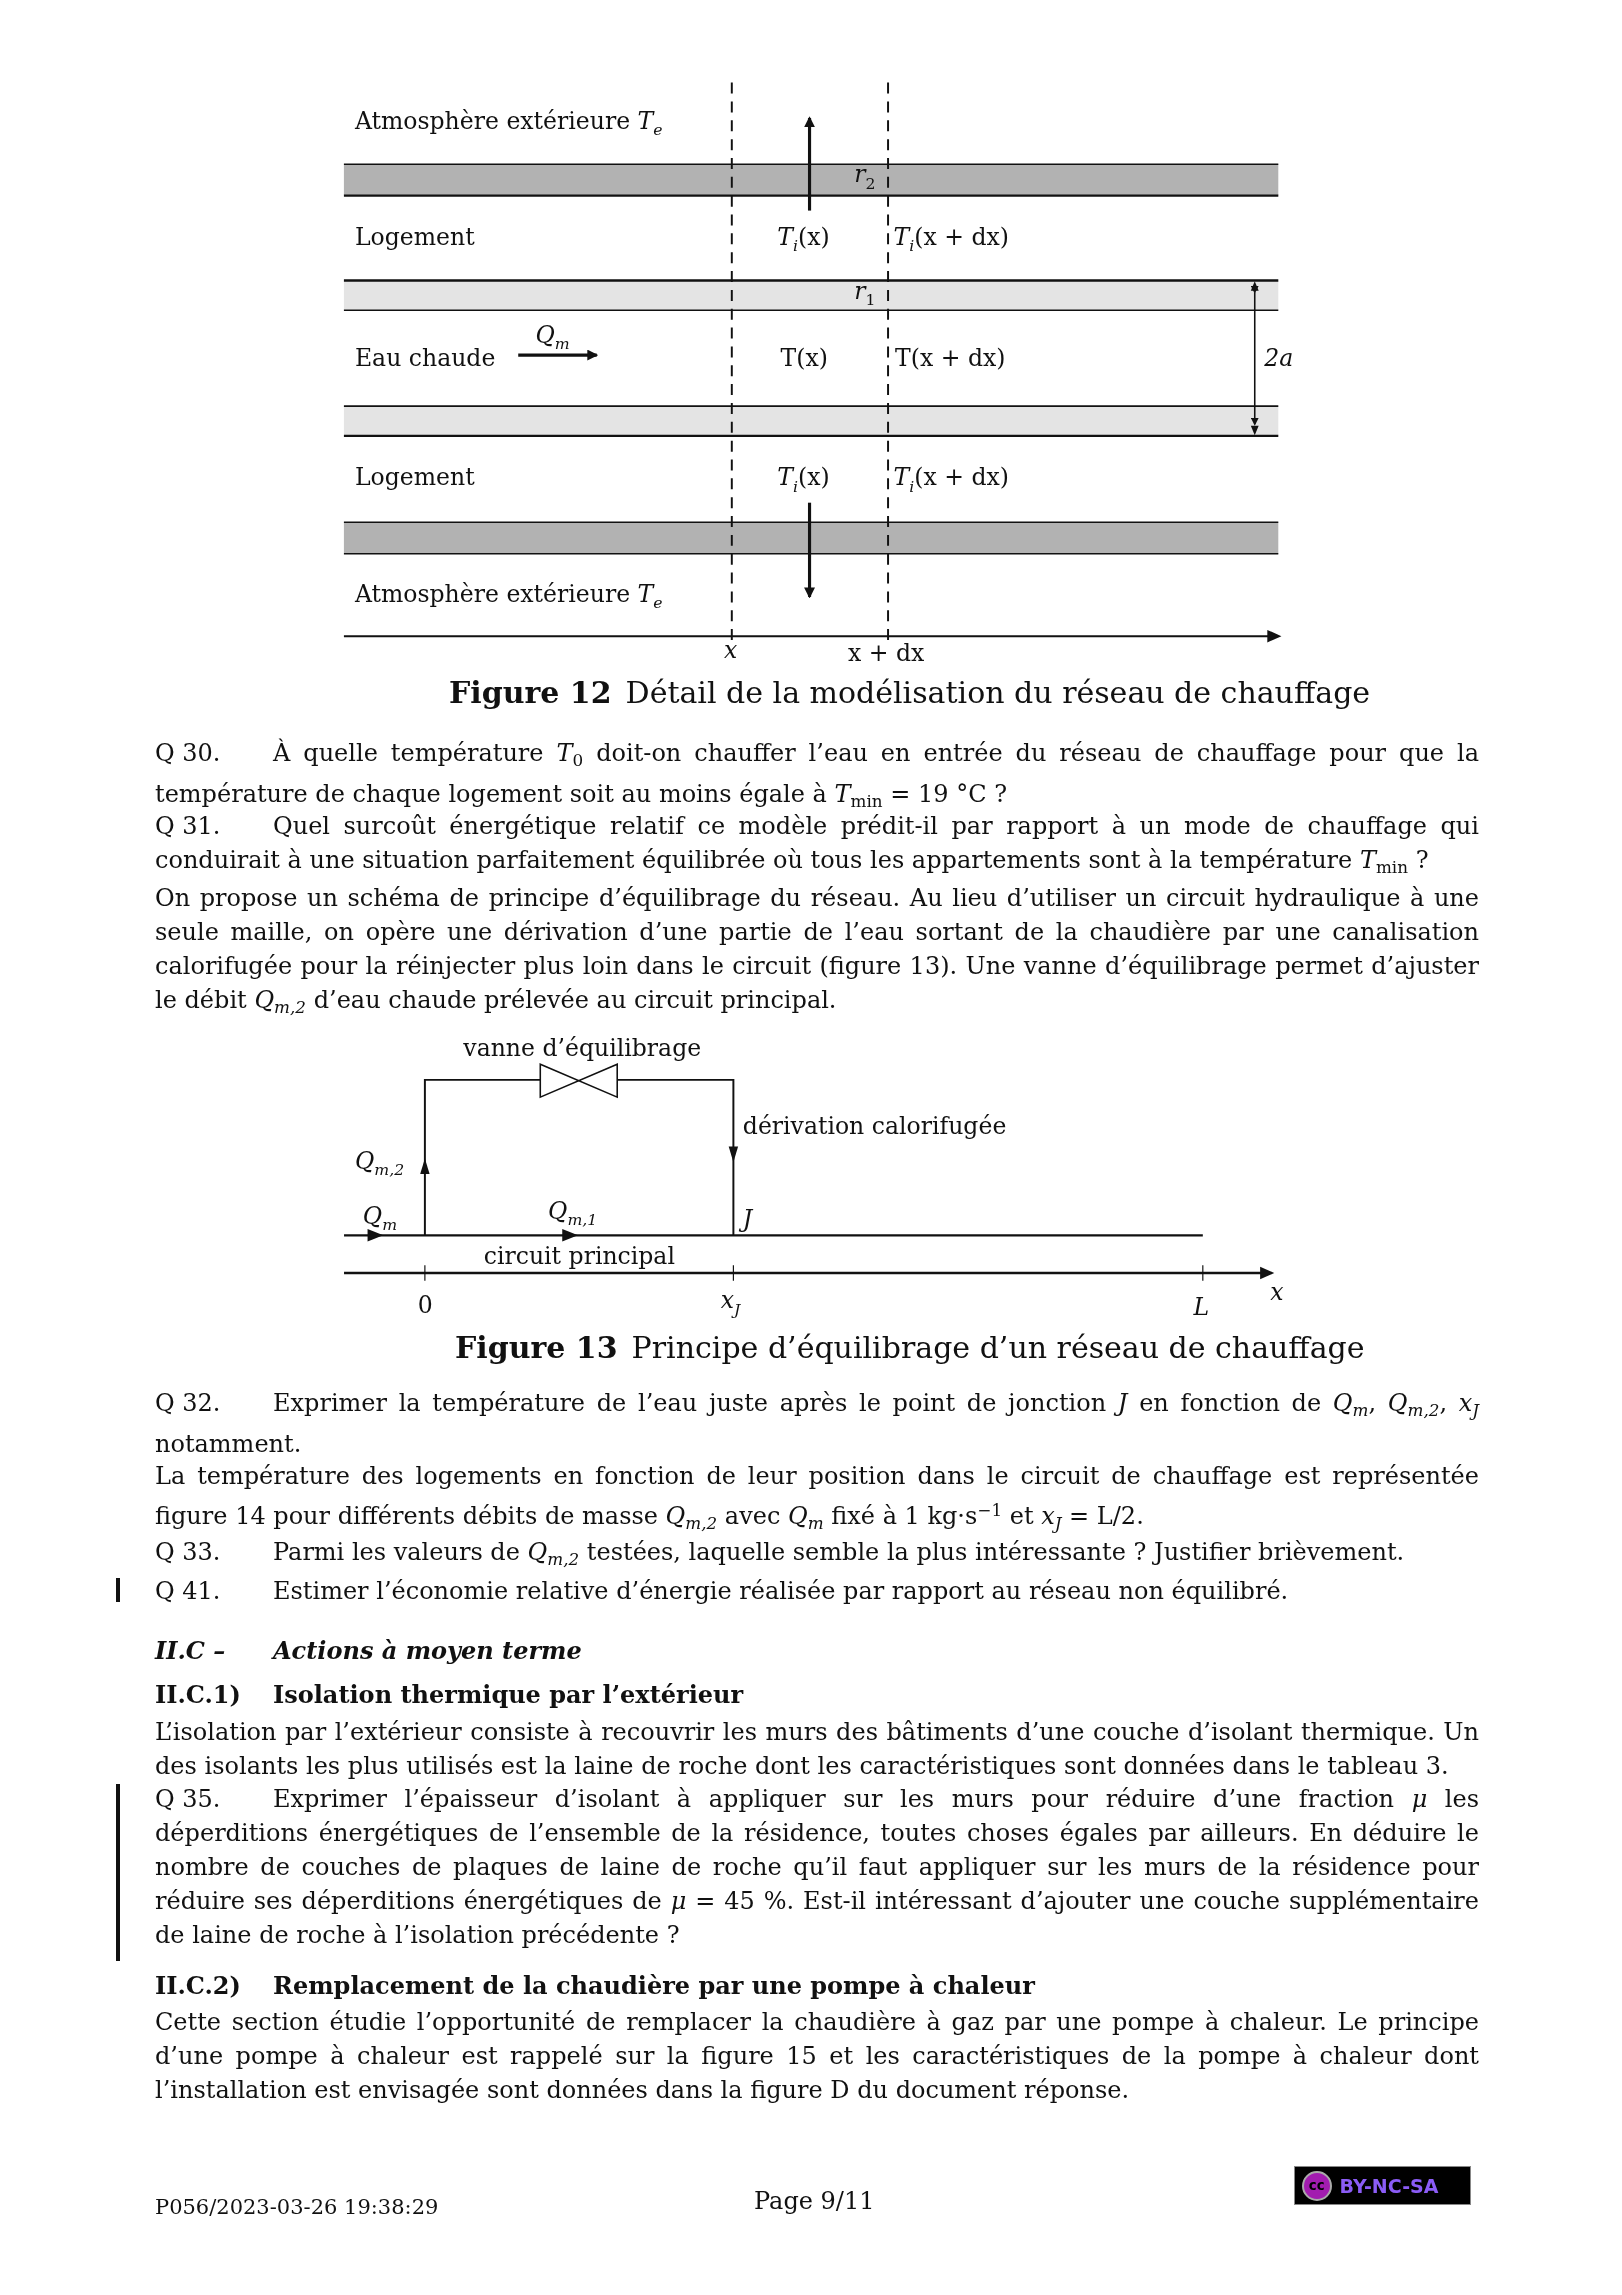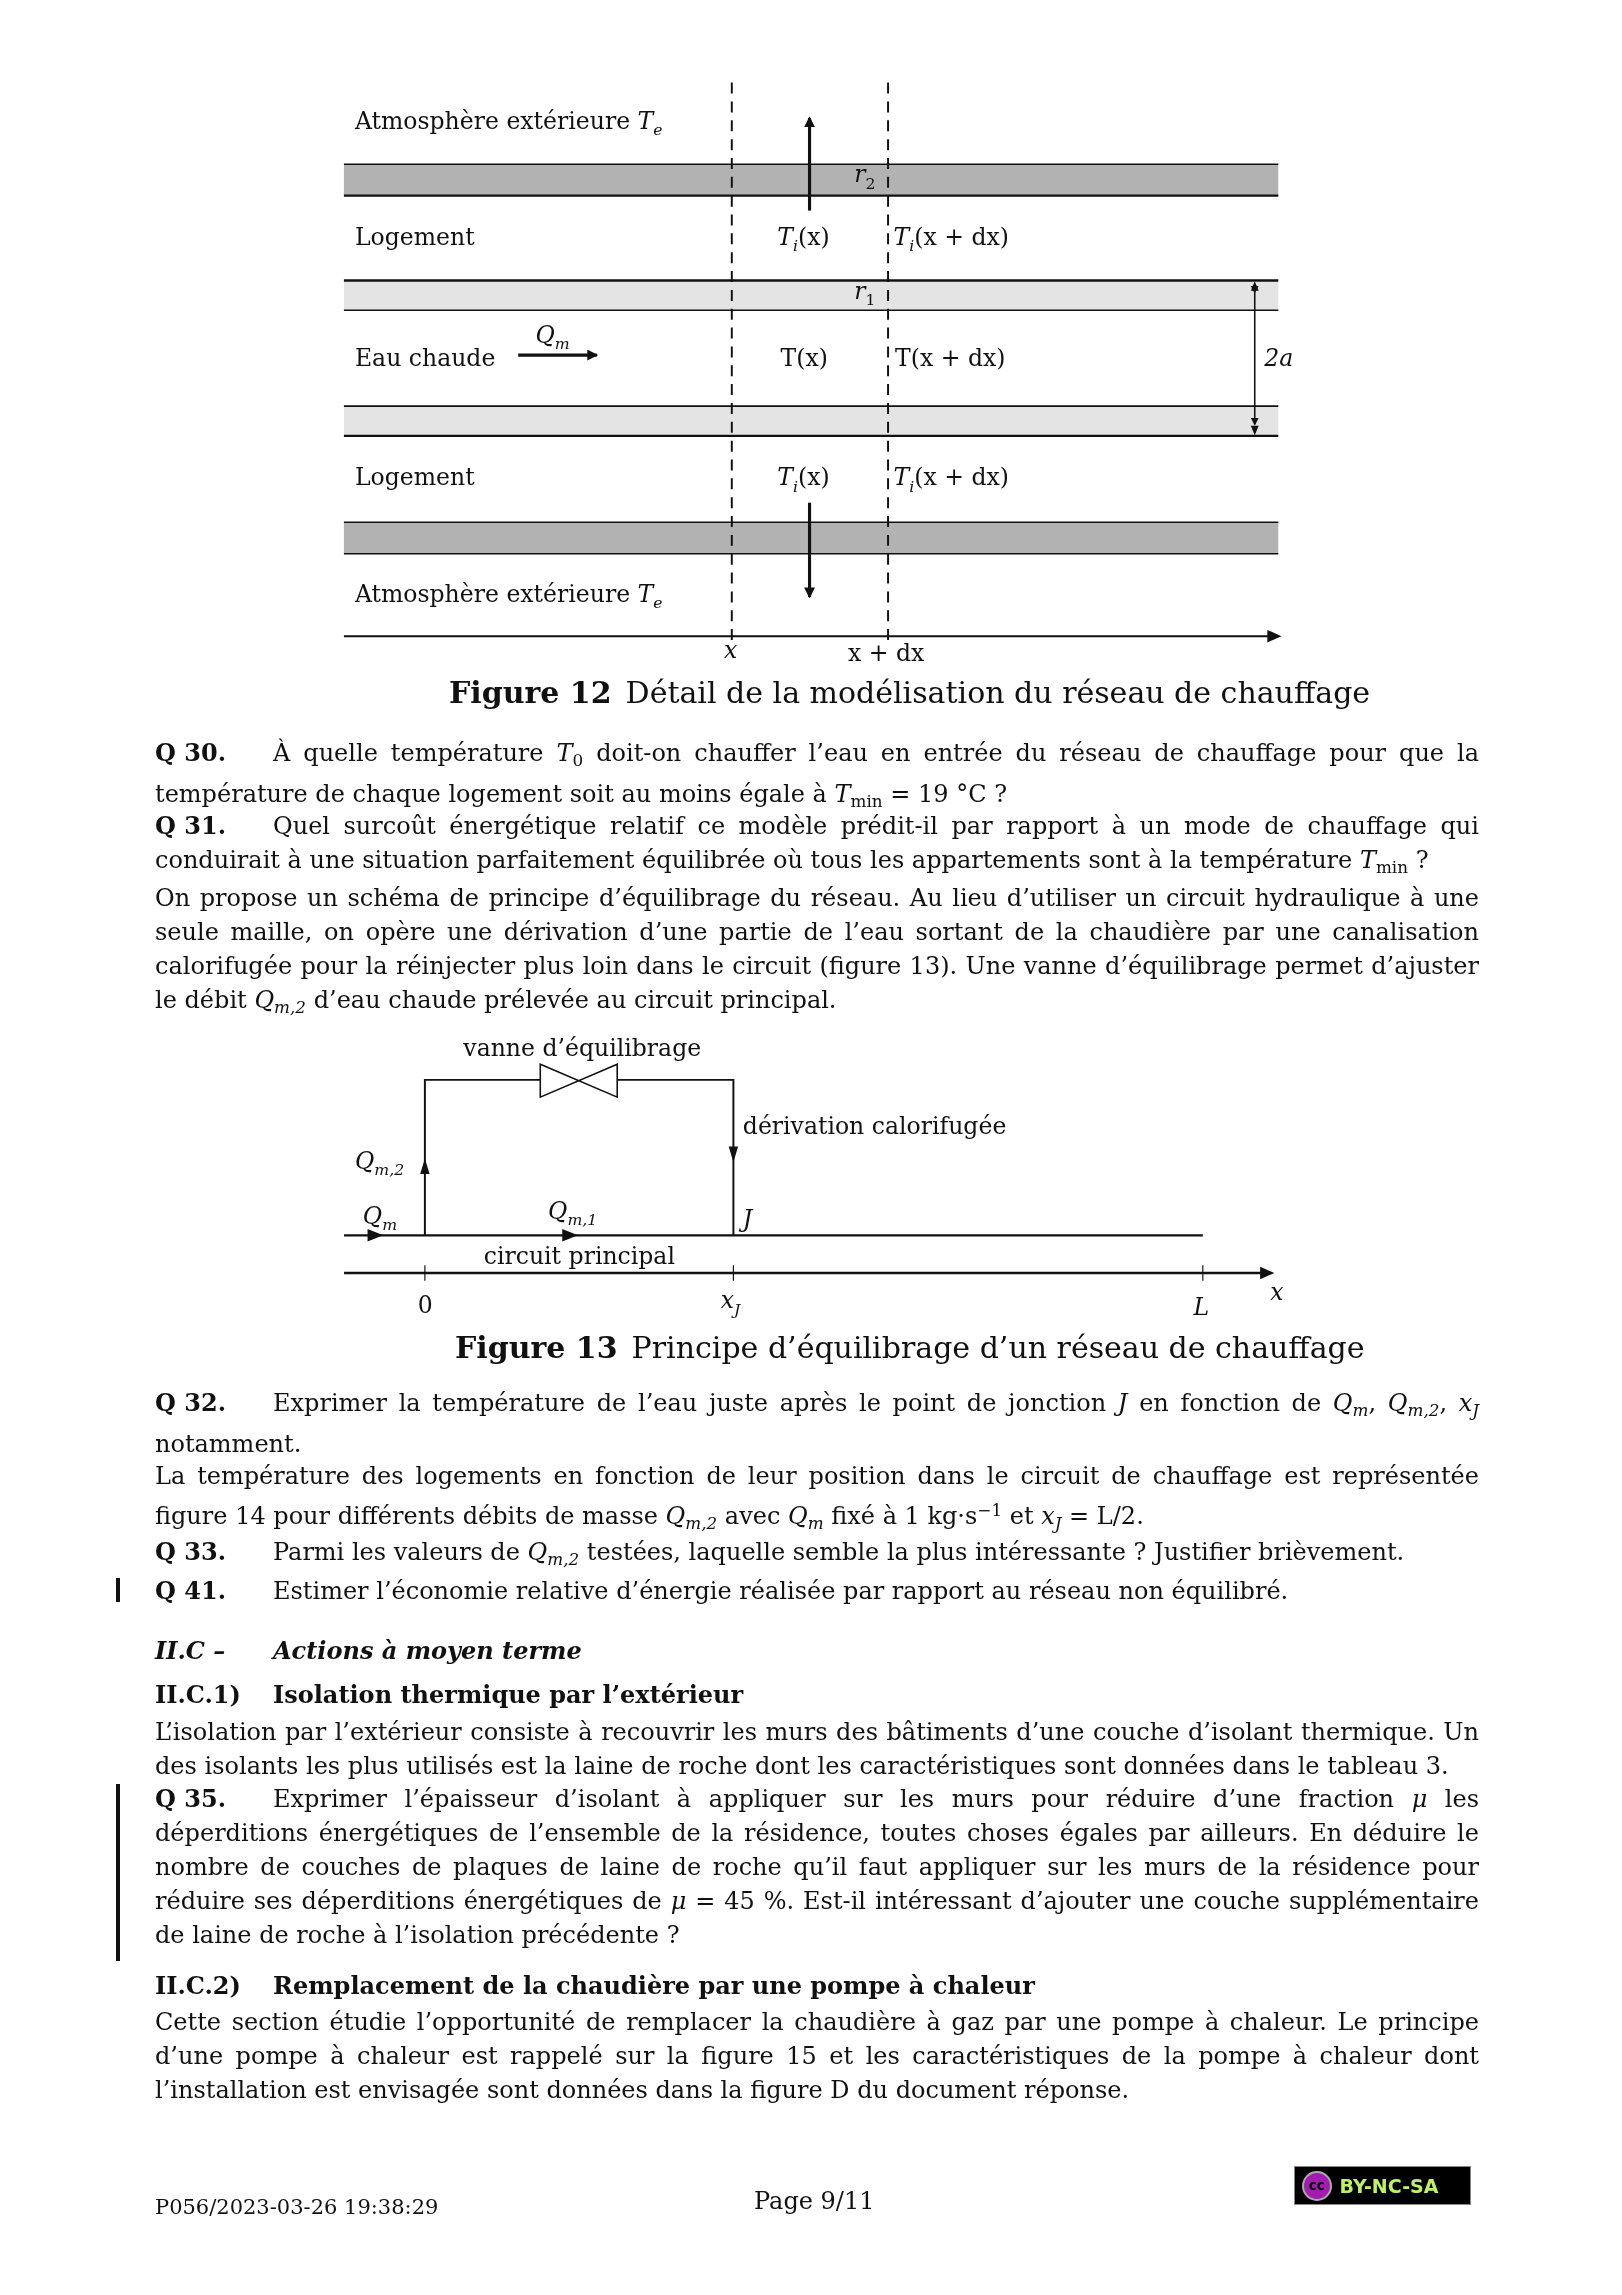--- a/index.html
+++ b/index.html
@@ -3,33 +3,33 @@
 <meta charset="utf-8">
 <style>
   html,body{margin:0;padding:0;background:#fff;}
   body{width:1623px;height:2295px;position:relative;overflow:hidden;font-family:"DejaVu Serif","Liberation Serif",serif;color:#111;}
   .abs{position:absolute;}
   .math{font-style:italic;}
   sub{font-size:0.7em;vertical-align:-0.3em;font-style:italic;}
   sup{font-size:0.7em;vertical-align:0.5em;}
   .sub-up{font-style:normal;}
   .para{position:absolute;left:155px;width:1324px;font-size:24px;line-height:34px;text-align:justify;}
-  .qlabel{font-weight:bold;display:inline-block;width:118px;}
+  .qlabel{font-weight:normal;display:inline-block;width:118px;}
   .bar{position:absolute;left:116px;width:3.9px;background:#111;}
   .h-sec{font-weight:bold;font-style:italic;}
   .h-sub{font-weight:bold;}
   .caption{position:absolute;font-size:30px;}
   .caption b{margin-right:14px;}
   svg text{font-family:"DejaVu Serif","Liberation Serif",serif;font-size:30px;fill:#111;}
   svg .it{font-style:italic;}
   .footer-left{position:absolute;left:155px;top:2195px;font-size:21px;}
   .footer-center{position:absolute;left:754px;top:2187px;font-size:24px;}
   .cc{position:absolute;left:1295px;top:2167px;width:171px;height:33px;background:#000;border:2.4px solid #000;outline:1.6px solid #888;display:flex;align-items:center;}
   .cc-ico{width:30px;height:30px;border-radius:50%;background:#a21caf;color:#000;font:bold 13.3px "DejaVu Sans",sans-serif;display:flex;align-items:center;justify-content:center;margin-left:4.7px;border:2.4px solid #aaa;box-sizing:border-box;}
-  .cc-txt{color:#bef264;font:bold 19px "DejaVu Sans",sans-serif;margin-left:7.9px;}
+  .cc-txt{color:#8b5cf6;font:bold 19px "DejaVu Sans",sans-serif;margin-left:7.9px;}
 </style>
 </head>
 <body>
 
 <svg class="abs" style="left:0;top:0" width="1623" height="707" viewBox="0 0 2067 900">
   <defs>
     <marker id="ah" markerWidth="10" markerHeight="10" refX="8" refY="5" orient="auto" markerUnits="userSpaceOnUse">
       <path d="M0,0 L10,5 L0,10 z" fill="#111"></path>
     </marker>
     <marker id="ahs" markerWidth="14" markerHeight="14" refX="12" refY="7" orient="auto" markerUnits="userSpaceOnUse">

